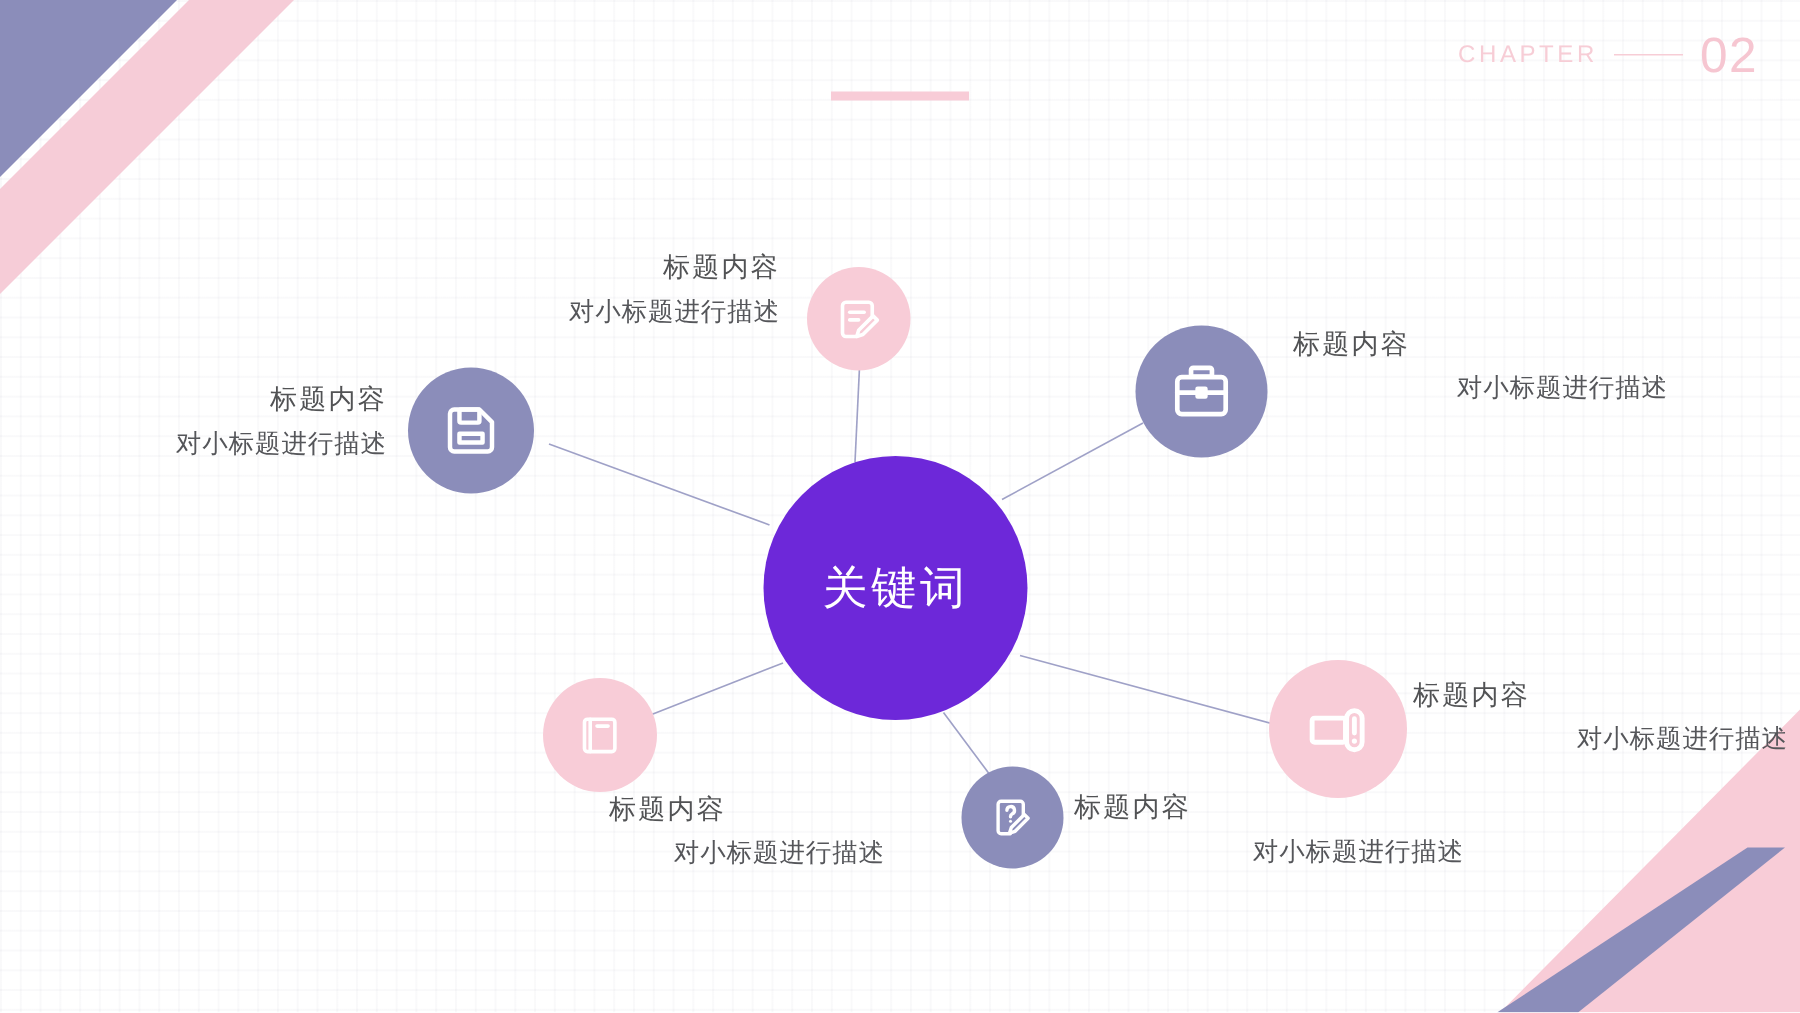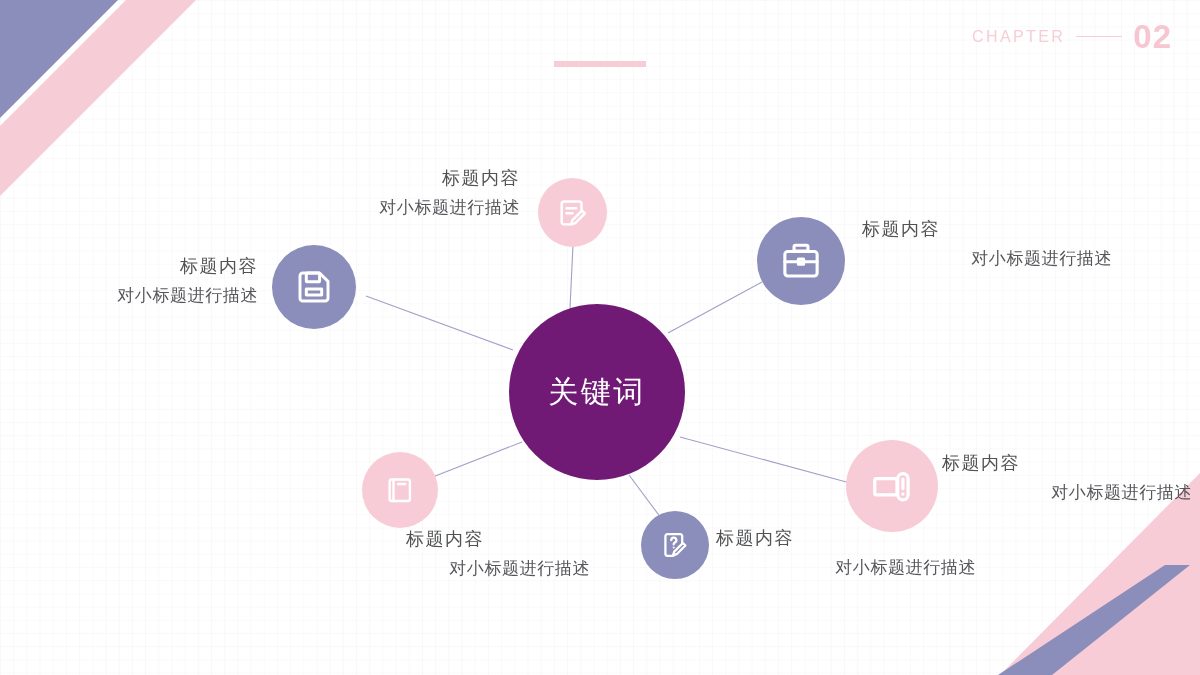--- a/index.html
+++ b/index.html
@@ -29,21 +29,21 @@
     position:absolute; top:20px; right:28px;
     display:flex; align-items:center; gap:11px;
     z-index:5;
   }
   #chapter-label {
     font-size:16px; letter-spacing:2.4px;
     color:#f7cdd6; font-weight:400;
   }
   #chapter-rule { width:46px; height:1px; background:#f7cdd6; }
   #chapter-number {
-    font-size:33px; color:#f6c6d1; font-weight:700;
+    font-size:33px; color:#f6c6d1; font-weight:400;
     line-height:1; letter-spacing:1px;
   }
 
   
   #title-block {
     position:absolute; top:52px; left:0; right:0;
     text-align:center; z-index:5;
   }
   #page-title {
     font-size:52px; color:#4f5052; font-weight:400;
@@ -76,21 +76,21 @@
     letter-spacing:0.6px; line-height:1.3; margin-top:7px;text-align:right;
   }
   .ta-right  { text-align:right; }
   .ta-left   { text-align:left; }
   .ta-center { text-align:center; }
 
   
   #hub {
     position:absolute; left:509px; top:304px;
     width:176px; height:176px; border-radius:50%;
-    background:#701a75;
+    background:#6d28d9;
     display:flex; align-items:center; justify-content:center;
     z-index:6;
   }
   #hub-label {
     font-size:30px; color:#ffffff; font-weight:400;
     letter-spacing:2.5px;
   }
   .icon-svg { display:block; }
 </style>
 </head>

